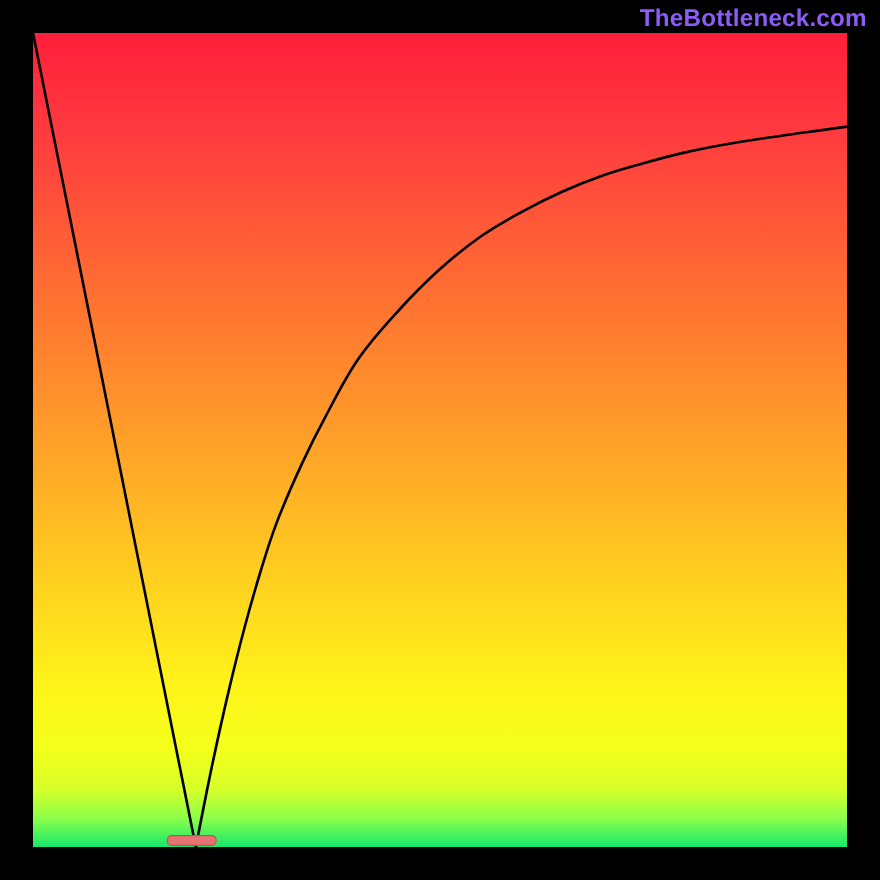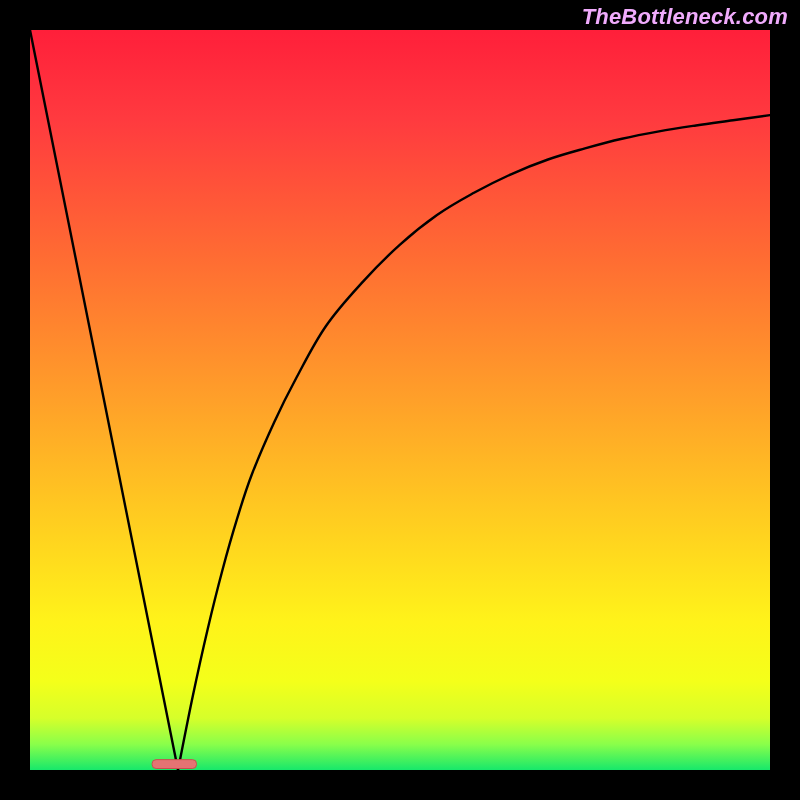--- a/index.html
+++ b/index.html
@@ -10,24 +10,23 @@
     overflow: hidden;
     background: #000;
     font-family: Arial, Helvetica, sans-serif;
   }
   .frame {
     position: absolute;
     box-sizing: border-box;
   }
   .watermark {
     position: absolute;
-    color: #f0abfc;
+    color: #8b5cf6;
     font-weight: 600;
     letter-spacing: 0.2px;
-    font-style: italic;
   }
   svg { display: block; }
 </style>
 </head>
 <body>
 
 <div class="frame" style="left:0;top:0;width:800px;height:800px;">
   <svg id="plot-svg" width="800" height="800" viewBox="0 0 800 800">
     <defs>
       <linearGradient id="bg-grad" x1="0" y1="0" x2="0" y2="1">

